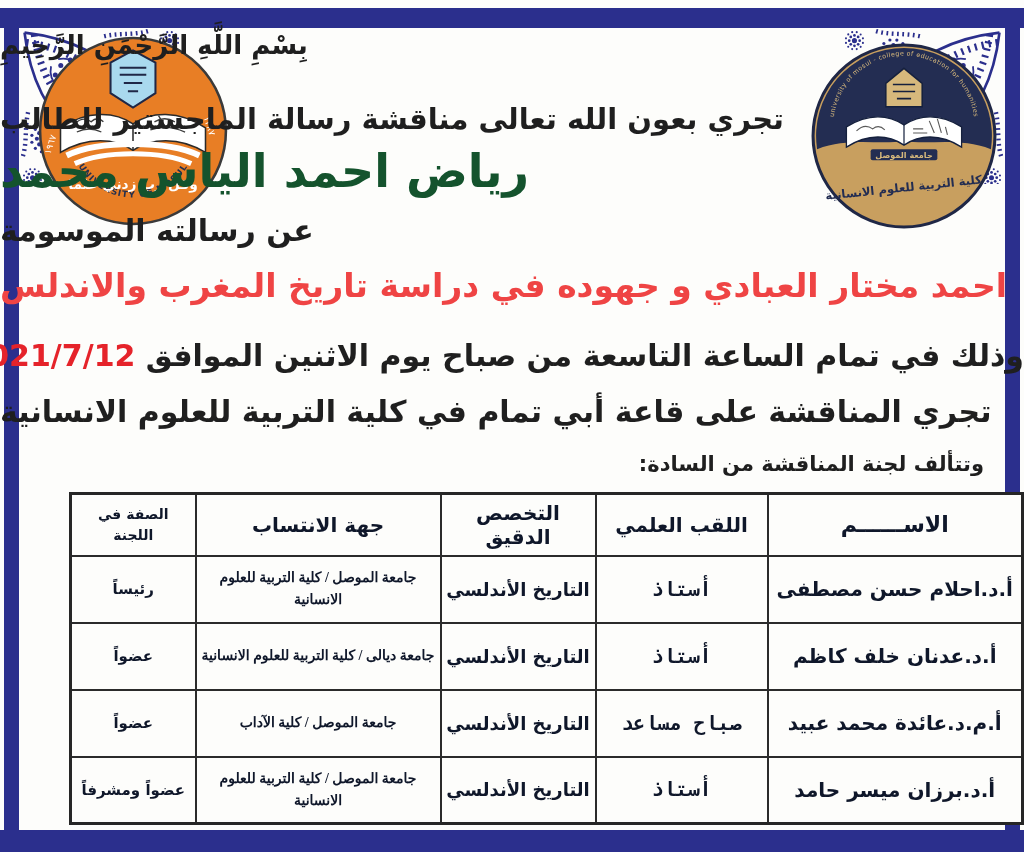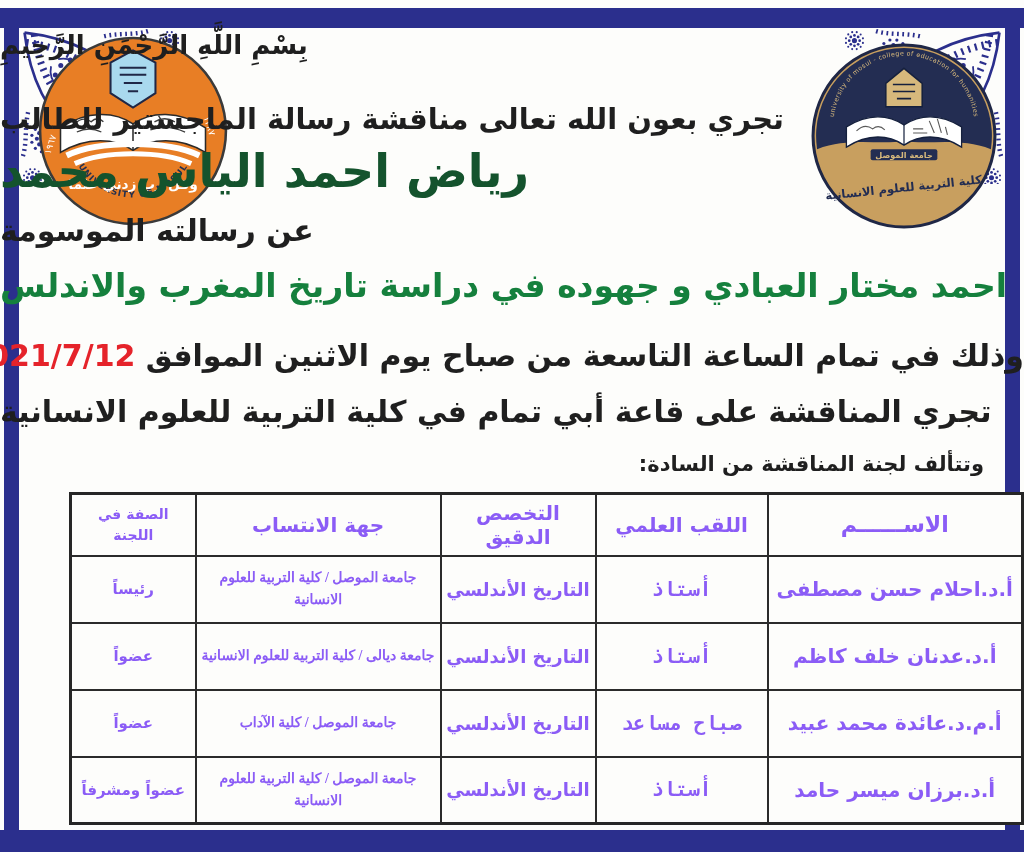--- a/index.html
+++ b/index.html
@@ -23,35 +23,35 @@
   .logo{position:absolute;}
   .logo-uom{left:36px;top:34px;width:194px;height:194px;}
   .logo-coe{left:808px;top:40px;width:192px;height:192px;}
   
   .line{position:absolute;left:0;right:0;text-align:left;font-weight:bold;
         color:#1f1f1f;white-space:nowrap;}
   .bismillah{top:30px;font-size:26px;letter-spacing:-1px;}
   .intro{top:102px;font-size:29px;}
   .student{top:144px;font-size:46px;color:#14532d;}
   .about{top:213px;font-size:30px;}
-  .thesis{top:266px;font-size:33px;color:#15803d;}
+  .thesis{top:266px;font-size:33px;color:#ef4444;}
   .datetime{top:338px;font-size:30px;}
   .datetime .red{color:#e5232a;}
   .location{top:394px;font-size:30px;}
   .committee{top:452px;font-size:21px;text-align:right;padding-left:0;right:0;left:auto;
              width:100%;box-sizing:border-box;padding-right:40px;}
   
   table.committee{
     position:absolute;left:36px;top:492px;width:952px;
     border-collapse:collapse;direction:rtl;table-layout:fixed;
     border:3px solid #262626;background:#fdfdfb;
   }
   table.committee th,table.committee td{
     border:2px solid #2b2b2b;text-align:center;vertical-align:middle;
-    font-weight:bold;color:#8b5cf6;padding:2px 4px;overflow:hidden;
+    font-weight:bold;color:#0f172a;padding:2px 4px;overflow:hidden;
   }
   thead tr{height:62px;}
   tbody tr{height:67px;}
   th{font-size:20px;}
   th.h-name{font-size:22px;}
   th.h-sifa{font-size:14px;line-height:1.5;}
   td.c-name{color:#e5232a;font-size:20px;}
   td.c-laqab{font-size:20px;font-family:Liberation Mono, monospace;}
   td.c-takh{font-size:18px;}
   td.c-jiha{font-size:14px;line-height:1.55;font-family:Liberation Serif, serif;}

